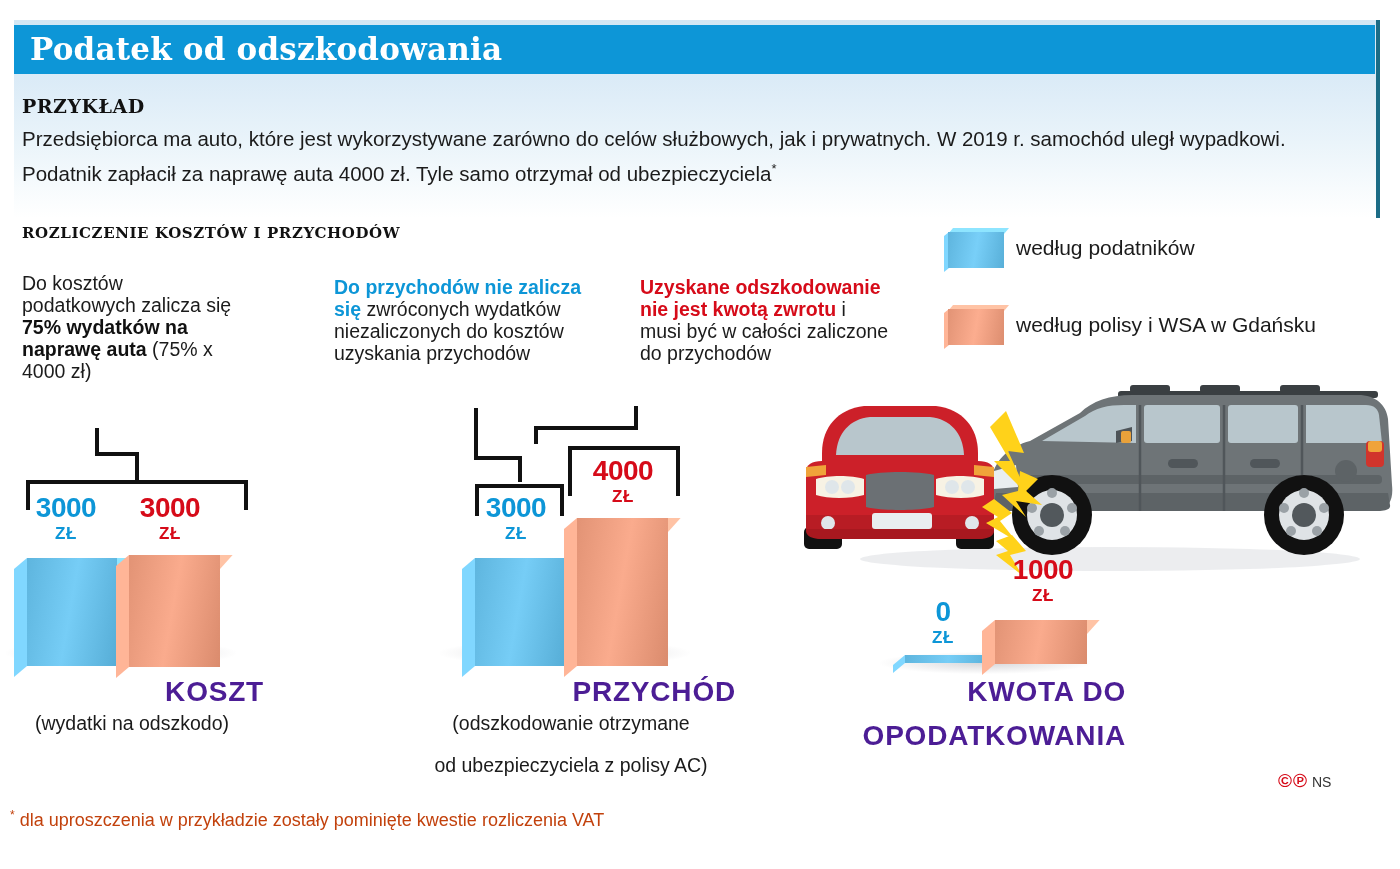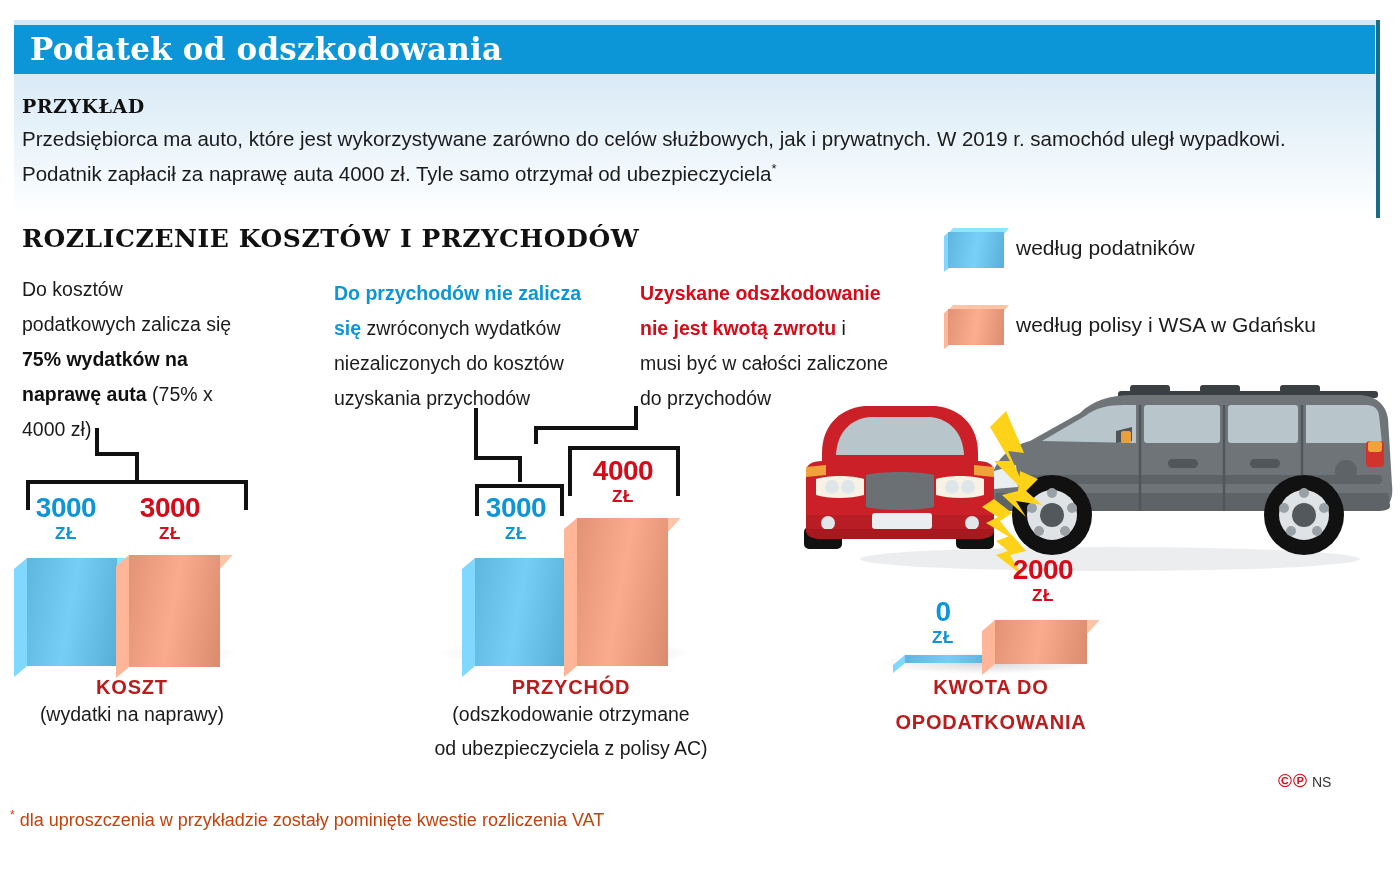--- a/index.html
+++ b/index.html
@@ -36,26 +36,26 @@
   .ex-body{
     position:absolute;left:22px;top:124px;width:1300px;
     font-size:20.5px;line-height:30px;color:#1b1b1b;
   }
   .ex-body sup{font-size:13px;}
 
   
   .sec-head{
     position:absolute;left:22px;top:224px;
     font-family:"DejaVu Serif", serif;
-    font-weight:bold;font-size:25px;color:#111;
+    font-weight:bold;font-size:15px;color:#111;
     font-variant:small-caps;letter-spacing:0.6px;
   }
 
   
-  .col{position:absolute;font-size:19.5px;line-height:35px;color:#1b1b1b;}
+  .col{position:absolute;font-size:19.5px;line-height:22px;color:#1b1b1b;}
   .col b{font-weight:bold;color:#111;}
   .col .blue{color:#0d96d7;font-weight:bold;}
   .col .red{color:#d60b19;font-weight:bold;}
   #col1{left:22px;top:272px;width:215px;}
   #col2{left:334px;top:276px;width:262px;}
   #col3{left:640px;top:276px;width:250px;}
 
   
   .legend-item{position:absolute;}
   .legend-sw{position:absolute;width:60px;height:40px;}
@@ -76,21 +76,21 @@
           transform:skewY(-40deg);transform-origin:right top;}
   .shadow{position:absolute;background:radial-gradient(ellipse at center, rgba(120,120,130,.30) 0%, rgba(120,120,130,0) 72%);}
 
   .val{position:absolute;text-align:center;font-weight:bold;line-height:1;}
   .val .num{display:block;font-size:28px;letter-spacing:-0.5px;}
   .val .zl{display:block;font-size:17px;margin-top:3px;letter-spacing:0.5px;}
   .val.b{color:#0d96d7;}
   .val.r{color:#d60b19;}
 
   .grplabel{position:absolute;text-align:center;}
-  .grplabel .main{font-weight:bold;font-size:20px;letter-spacing:0.8px;color:#b91c1c;display:block;}
+  .grplabel .main{font-weight:bold;font-size:28px;letter-spacing:0.8px;color:#4c1d95;display:block;text-align:right;}
   .grplabel .sub{font-size:19.5px;color:#1b1b1b;display:block;line-height:26px;margin-top:2px;}
 
   
   .foot{position:absolute;left:10px;top:808px;font-size:18px;color:#c2410c;}
   .foot sup{font-size:12px;}
   .credit{position:absolute;left:1278px;top:770px;}
   .credit .cp{color:#d60b19;font-weight:bold;font-size:19px;letter-spacing:1px;}
   .credit .ns{color:#333;font-size:14px;margin-left:4px;}
 
   svg{display:block;overflow:visible;}
@@ -276,21 +276,21 @@
       <div class="f" style="background: linear-gradient(100deg, rgb(94, 181, 222) 0%, rgb(118, 205, 246) 48%, rgb(86, 173, 214) 100%);"></div>
     </div>
     <div class="bar" id="bar-k1" style="left:129px;top:555px;width:91px;height:112px;">
       <div class="t" style="background: rgb(255, 195, 165);"></div>
       <div class="s" style="background: rgb(255, 181, 151);"></div>
       <div class="f" style="background: linear-gradient(100deg, rgb(226, 147, 117) 0%, rgb(250, 171, 141) 48%, rgb(218, 139, 109) 100%);"></div>
     </div>
 
     <div class="grplabel" style="left:0px;top:676px;width:264px;">
       <span class="main">KOSZT</span>
-      <span class="sub">(wydatki na naprawy)</span>
+      <span class="sub">(wydatki na odszkodo)</span>
     </div>
   </div>
 
   <div class="bargrp">
     <div class="shadow" style="left:440px;top:640px;width:250px;height:26px;"></div>
 
     <div class="val b" style="left:464px;top:494px;width:104px;">
       <span class="num">3000</span>
       <span class="zl">ZŁ</span>
     </div>
@@ -306,33 +306,33 @@
     </div>
     <div class="bar" id="bar-p1" style="left:577px;top:518px;width:91px;height:148px;">
       <div class="t" style="background: rgb(255, 195, 165);"></div>
       <div class="s" style="background: rgb(255, 181, 151);"></div>
       <div class="f" style="background: linear-gradient(100deg, rgb(226, 147, 117) 0%, rgb(250, 171, 141) 48%, rgb(218, 139, 109) 100%);"></div>
     </div>
 
     <div class="grplabel" style="left:406px;top:676px;width:330px;">
       <span class="main">PRZYCHÓD</span>
       <span class="sub">(odszkodowanie otrzymane</span>
-      <span class="sub" style="margin-top:8px">od ubezpieczyciela z polisy AC)</span>
+      <span class="sub" style="margin-top:16px">od ubezpieczyciela z polisy AC)</span>
     </div>
   </div>
 
   <div class="bargrp">
     <div class="shadow" style="left:880px;top:652px;width:210px;height:22px;"></div>
 
     <div class="val b" style="left:908px;top:598px;width:70px;">
       <span class="num">0</span>
       <span class="zl">ZŁ</span>
     </div>
     <div class="val r" style="left:990px;top:556px;width:106px;">
-      <span class="num">2000</span>
+      <span class="num">1000</span>
       <span class="zl">ZŁ</span>
     </div>
 
     <div class="bar" id="bar-z0" style="left:905px;top:655px;width:90px;height:8px;">
       <div class="t" style="height: 6px; background: rgb(142, 229, 255);"></div>
       <div class="s" style="width: 12px; left: -12px; background: rgb(128, 215, 255);"></div>
       <div class="f" style="background: linear-gradient(100deg, rgb(94, 181, 222) 0%, rgb(118, 205, 246) 48%, rgb(86, 173, 214) 100%);"></div>
     </div>
     <div class="bar" id="bar-z1" style="left:995px;top:620px;width:92px;height:44px;">
       <div class="t" style="background: rgb(255, 195, 165);"></div>

